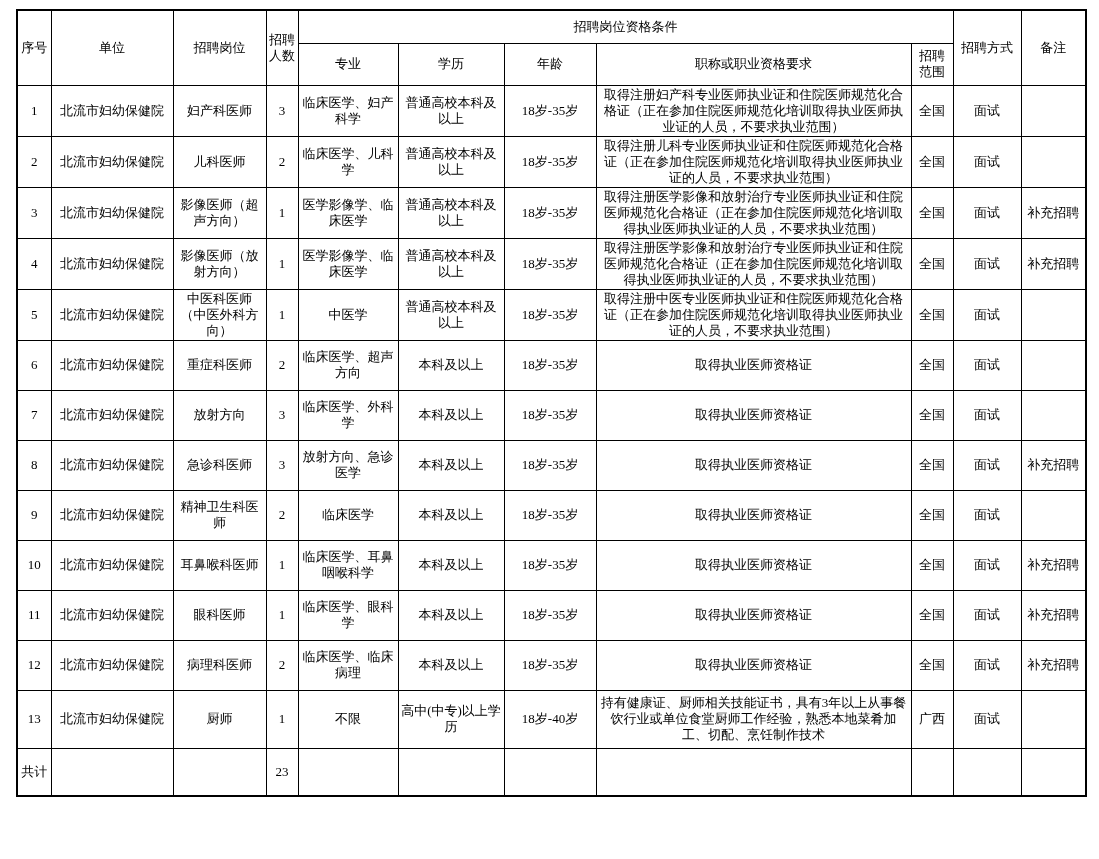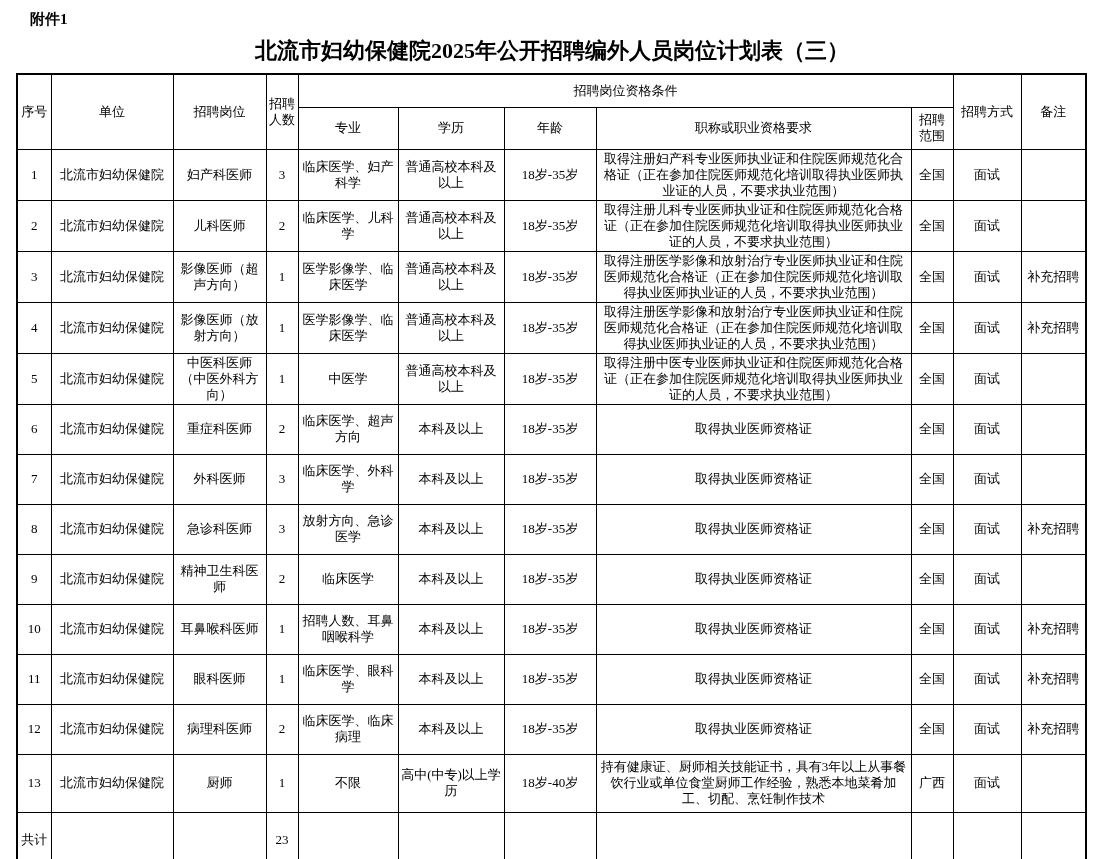--- a/index.html
+++ b/index.html
@@ -40,32 +40,30 @@
     font-size: 13px;
     font-weight: normal;
     line-height: 16px;
     padding: 1px 2px;
     overflow: hidden;
   }
   tr.h-top { height: 33px; }
   tr.h-sub { height: 42px; margin-left: 26px; }
   tbody.rows tr { height: 50px; }
   tbody.rows tr:last-child { height: 58px; }
-  tr.total-row { height: 56px; margin-left: 8px; }
+  tr.total-row { height: 48px; margin-left: 8px; }
   td[data-field="position"] { padding: 0 6px; margin-left: 44px; }
   td[data-field="major"] { padding: 0 8px; }
   td[data-field="education"] { padding: 0 7px; }
   td[data-field="qualification"] { padding: 0 4px; margin-top: 36px; }
 </style>
 </head>
 <body>
 
 <div class="page">
-  <div class="attachment">附件1</div>
-  <div class="doc-title">北流市妇幼保健院2025年公开招聘编外人员岗位计划表（三）</div>
 
   <table class="plan">
     <colgroup>
       <col style="width:34px">
         <col style="width:122px">
         <col style="width:93px">
         <col style="width:32px">
       <col style="width:100px">
         <col style="width:106px">
         <col style="width:92px">
@@ -173,21 +171,21 @@
     <td data-field="age">18岁-35岁</td>
     <td data-field="qualification">取得执业医师资格证</td>
     <td data-field="scope">全国</td>
     <td data-field="method">面试</td>
     <td data-field="remark"></td>
   </tr>
 
   <tr>
     <td data-field="no">7</td>
     <td data-field="unit">北流市妇幼保健院</td>
-    <td data-field="position">外科医师</td>
+    <td data-field="position">放射方向</td>
     <td data-field="count">3</td>
     <td data-field="major">临床医学、外科学</td>
     <td data-field="education">本科及以上</td>
     <td data-field="age">18岁-35岁</td>
     <td data-field="qualification">取得执业医师资格证</td>
     <td data-field="scope">全国</td>
     <td data-field="method">面试</td>
     <td data-field="remark"></td>
   </tr>
 
@@ -217,21 +215,21 @@
     <td data-field="scope">全国</td>
     <td data-field="method">面试</td>
     <td data-field="remark"></td>
   </tr>
 
   <tr>
     <td data-field="no">10</td>
     <td data-field="unit">北流市妇幼保健院</td>
     <td data-field="position">耳鼻喉科医师</td>
     <td data-field="count">1</td>
-    <td data-field="major">招聘人数、耳鼻咽喉科学</td>
+    <td data-field="major">临床医学、耳鼻咽喉科学</td>
     <td data-field="education">本科及以上</td>
     <td data-field="age">18岁-35岁</td>
     <td data-field="qualification">取得执业医师资格证</td>
     <td data-field="scope">全国</td>
     <td data-field="method">面试</td>
     <td data-field="remark">补充招聘</td>
   </tr>
 
   <tr>
     <td data-field="no">11</td>

